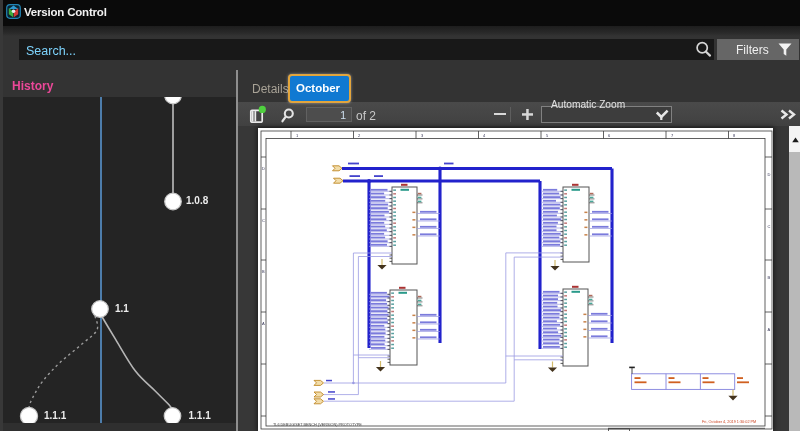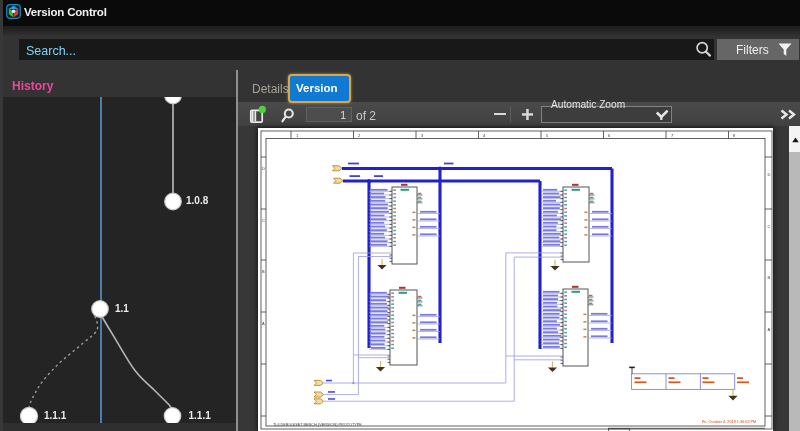--- a/index.html
+++ b/index.html
@@ -55,21 +55,21 @@
     </svg>
   </div>
   <div class="abs" style="left:3px;top:423px;width:233px;height:8px;background:#2f2f2f;"></div>
   <div class="abs" style="left:0;top:0;width:3px;height:431px;background:#383838;"></div>
 
   <div class="abs" style="left:236px;top:70px;width:2px;height:361px;background:#8f8f8f;"></div>
 
   <div class="abs" style="left:238px;top:70px;width:562px;height:32px;background:#333333;"></div>
   <div class="abs" style="left:240px;top:82px;color:#a8a296;font-size:12px;margin-left:12px;">Details</div>
   <div class="abs" style="left:288px;top:74px;width:63px;height:29px;background:#1079d2;border:2px solid #e2a53d;border-radius:4px;box-sizing:border-box;z-index:5;box-shadow:0 0 3px rgba(255,255,255,0.45);"></div>
-  <div class="abs" style="left:296px;top:82px;color:#ffffff;font-size:11.5px;font-weight:bold;z-index:6;">Version</div>
+  <div class="abs" style="left:296px;top:82px;color:#ffffff;font-size:11.5px;font-weight:bold;z-index:6;">October</div>
 
   <div class="abs" style="left:238px;top:102px;width:562px;height:24px;background:linear-gradient(180deg,#4a4a4a,#414141);"></div>
   <svg class="abs" style="left:249px;top:105px;" width="18" height="18" viewBox="0 0 18 18">
     <rect x="1.8" y="5.3" width="11.4" height="11.9" rx="1.2" fill="none" stroke="#ececec" stroke-width="1.7"></rect>
     <rect x="2.6" y="6.1" width="4.6" height="10.3" fill="#ececec"></rect>
     <line x1="5" y1="6.1" x2="5" y2="16.4" stroke="#4a4a4a" stroke-width="0.9"></line>
     <circle cx="13.3" cy="4.4" r="3.6" fill="#4fd03f"></circle>
   </svg>
   <svg class="abs" style="left:280px;top:107px;" width="16" height="16" viewBox="0 0 16 16">
     <circle cx="8.8" cy="6.5" r="4.0" fill="none" stroke="#e4e4e4" stroke-width="2.1"></circle>

